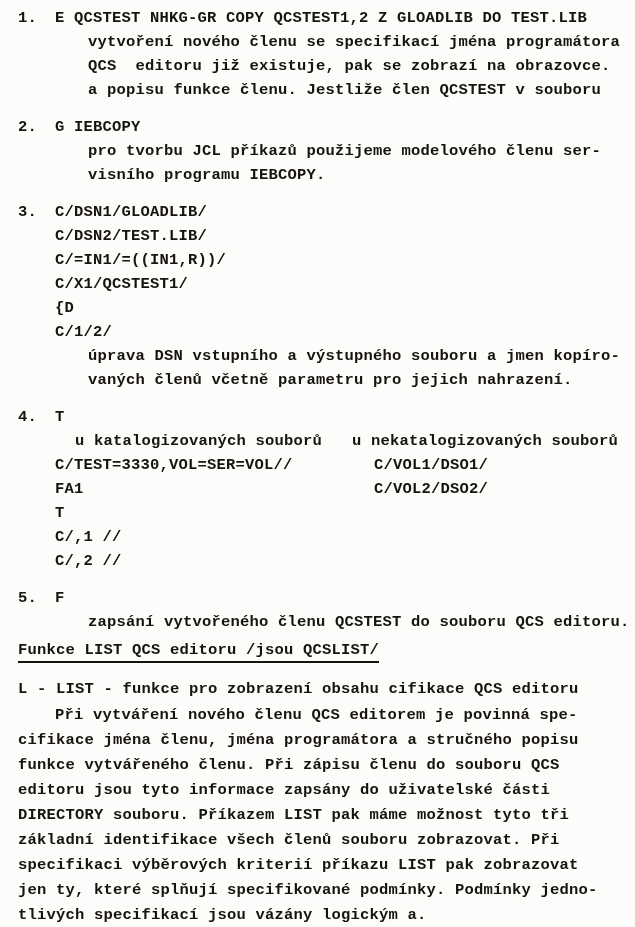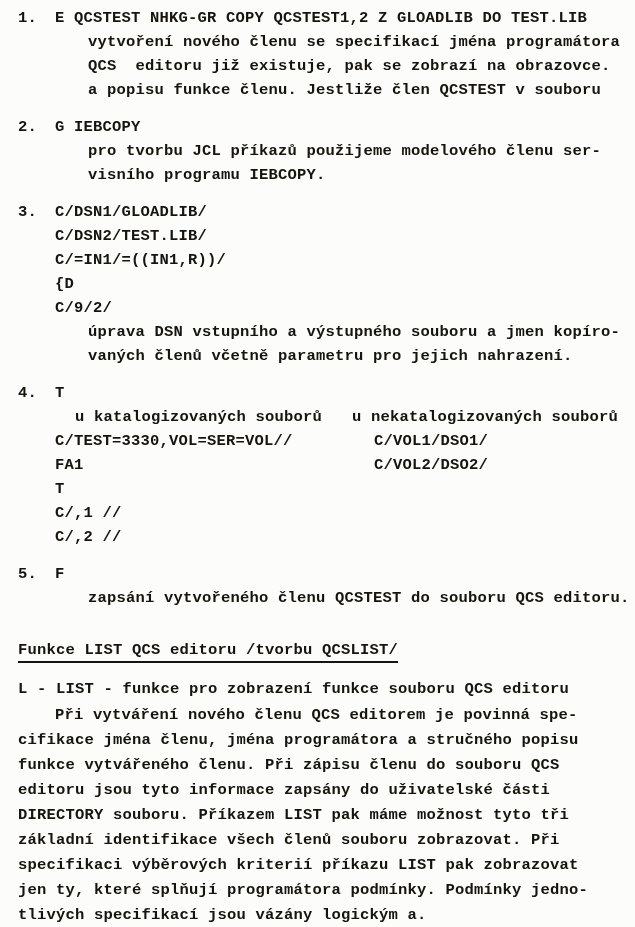--- a/index.html
+++ b/index.html
@@ -56,22 +56,23 @@
       <div class="desc">visního programu IEBCOPY.</div>
     </div>
   </div>
 
   <div class="item">
     <div class="num">3.</div>
     <div class="body">
       <div class="ln">C/DSN1/GLOADLIB/</div>
       <div class="ln">C/DSN2/TEST.LIB/</div>
       <div class="ln">C/=IN1/=((IN1,R))/</div>
+      <div class="ln">C/X1/QCSTEST1/</div>
       <div class="ln">{D</div>
-      <div class="ln">C/9/2/</div>
+      <div class="ln">C/1/2/</div>
       <div class="desc">úprava DSN vstupního a výstupného souboru a jmen kopíro-</div>
       <div class="desc">vaných členů včetně parametru pro jejich nahrazení.</div>
     </div>
   </div>
 
   <div class="item">
     <div class="num">4.</div>
     <div class="body">
       <div class="ln">T</div>
       <div class="t-cols">
@@ -94,30 +95,30 @@
 
   <div class="item">
     <div class="num">5.</div>
     <div class="body">
       <div class="ln">F</div>
       <div class="desc">zapsání vytvořeného členu QCSTEST do souboru QCS editoru.</div>
     </div>
   </div>
 
   <div class="heading-wrap">
-    <span class="heading">Funkce LIST QCS editoru /tvorbu QCSLIST/</span>
+    <span class="heading">Funkce LIST QCS editoru /jsou QCSLIST/</span>
   </div>
 
-  <div class="lead">L - LIST - funkce pro zobrazení funkce souboru QCS editoru</div>
+  <div class="lead">L - LIST - funkce pro zobrazení obsahu cifikace QCS editoru</div>
 
   <div class="para">
     <div class="pline first">Při vytváření nového členu QCS editorem je povinná spe-</div>
     <div class="pline">cifikace jména členu, jména programátora a stručného popisu</div>
     <div class="pline">funkce vytvářeného členu. Při zápisu členu do souboru QCS</div>
     <div class="pline">editoru jsou tyto informace zapsány do uživatelské části</div>
     <div class="pline">DIRECTORY souboru. Příkazem LIST pak máme možnost tyto tři</div>
     <div class="pline">základní identifikace všech členů souboru zobrazovat. Při</div>
     <div class="pline">specifikaci výběrových kriterií příkazu LIST pak zobrazovat</div>
-    <div class="pline">jen ty, které splňují programátora podmínky. Podmínky jedno-</div>
+    <div class="pline">jen ty, které splňují specifikované podmínky. Podmínky jedno-</div>
     <div class="pline">tlivých specifikací jsou vázány logickým a.</div>
   </div>
 
 </div>
 
 </body></html>

